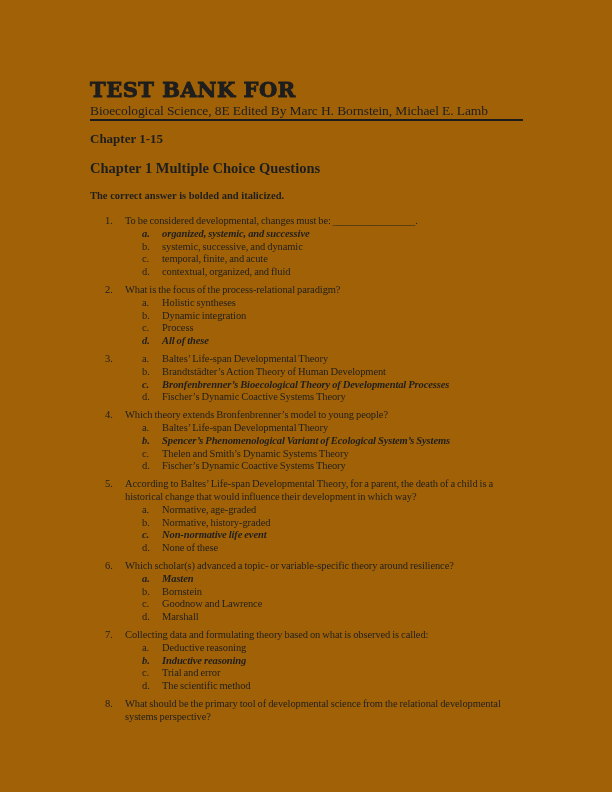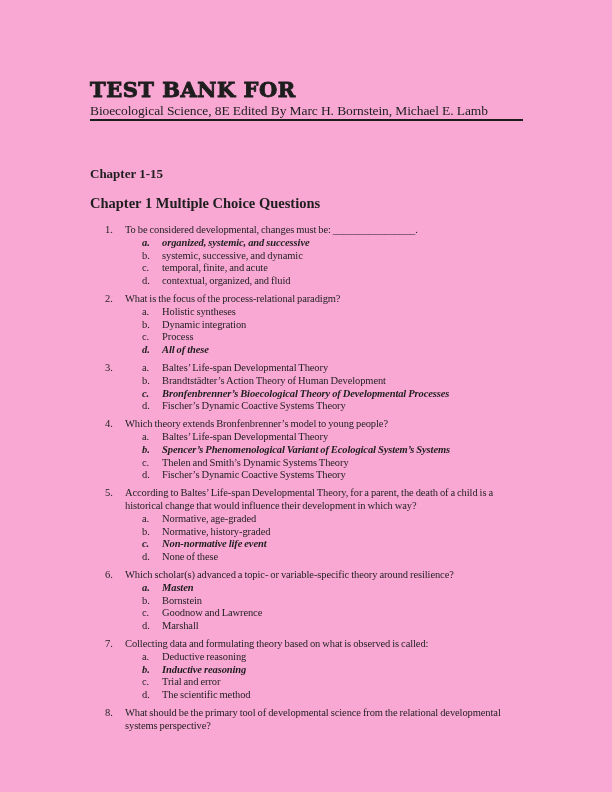--- a/index.html
+++ b/index.html
@@ -4,21 +4,21 @@
 <style>
   html, body {
     margin: 0;
     padding: 0;
     background: #ffffff;
   }
   .page {
     position: relative;
     width: 612px;
     height: 792px;
-    background: #f9a8d4;
+    background: #a16207;
     box-sizing: border-box;
     padding: 78px 89px 0 90px;
     font-family: "Liberation Serif", serif;
     color: #1e1e1e;
     overflow: hidden;
   }
   .doc-title {
     margin: 0;
     font-family: "DejaVu Serif", serif;
     font-weight: bold;
@@ -39,21 +39,20 @@
     border: none;
     border-top: 2px solid #1c1c1c;
     margin: 1px 0 0 0;
   }
   .chapter-range {
     font-weight: bold;
     font-size: 13px;
     line-height: 15px;
     padding-top: 10px;
     white-space: nowrap;
-    margin-top: 35px;
   }
   .section-heading {
     margin: 14px 0 0 0;
     font-weight: bold;
     font-size: 14.5px;
     line-height: 16px;
     white-space: nowrap;
   }
   .answer-note {
     margin-top: 13px;
@@ -100,20 +99,21 @@
 </style>
 </head>
 <body>
 
 <div class="page">
   <h1 class="doc-title">TEST BANK FOR</h1>
   <div class="doc-subtitle">Bioecological Science, 8E Edited By Marc H. Bornstein, Michael E. Lamb</div>
   <hr class="header-rule">
   <div class="chapter-range">Chapter 1-15</div>
   <h2 class="section-heading">Chapter 1 Multiple Choice Questions</h2>
+  <div class="answer-note">The correct answer is bolded and italicized.</div>
 
   <div class="questions">
   <div class="question">
     <span class="qnum">1.</span>
     <div class="qbody">
       <div class="qtext">To be considered developmental, changes must be: ________________.</div>
       <div class="options">
   <div class="option correct">
     <span class="oletter">a.</span>
     <span class="otext">organized, systemic, and successive</span>

